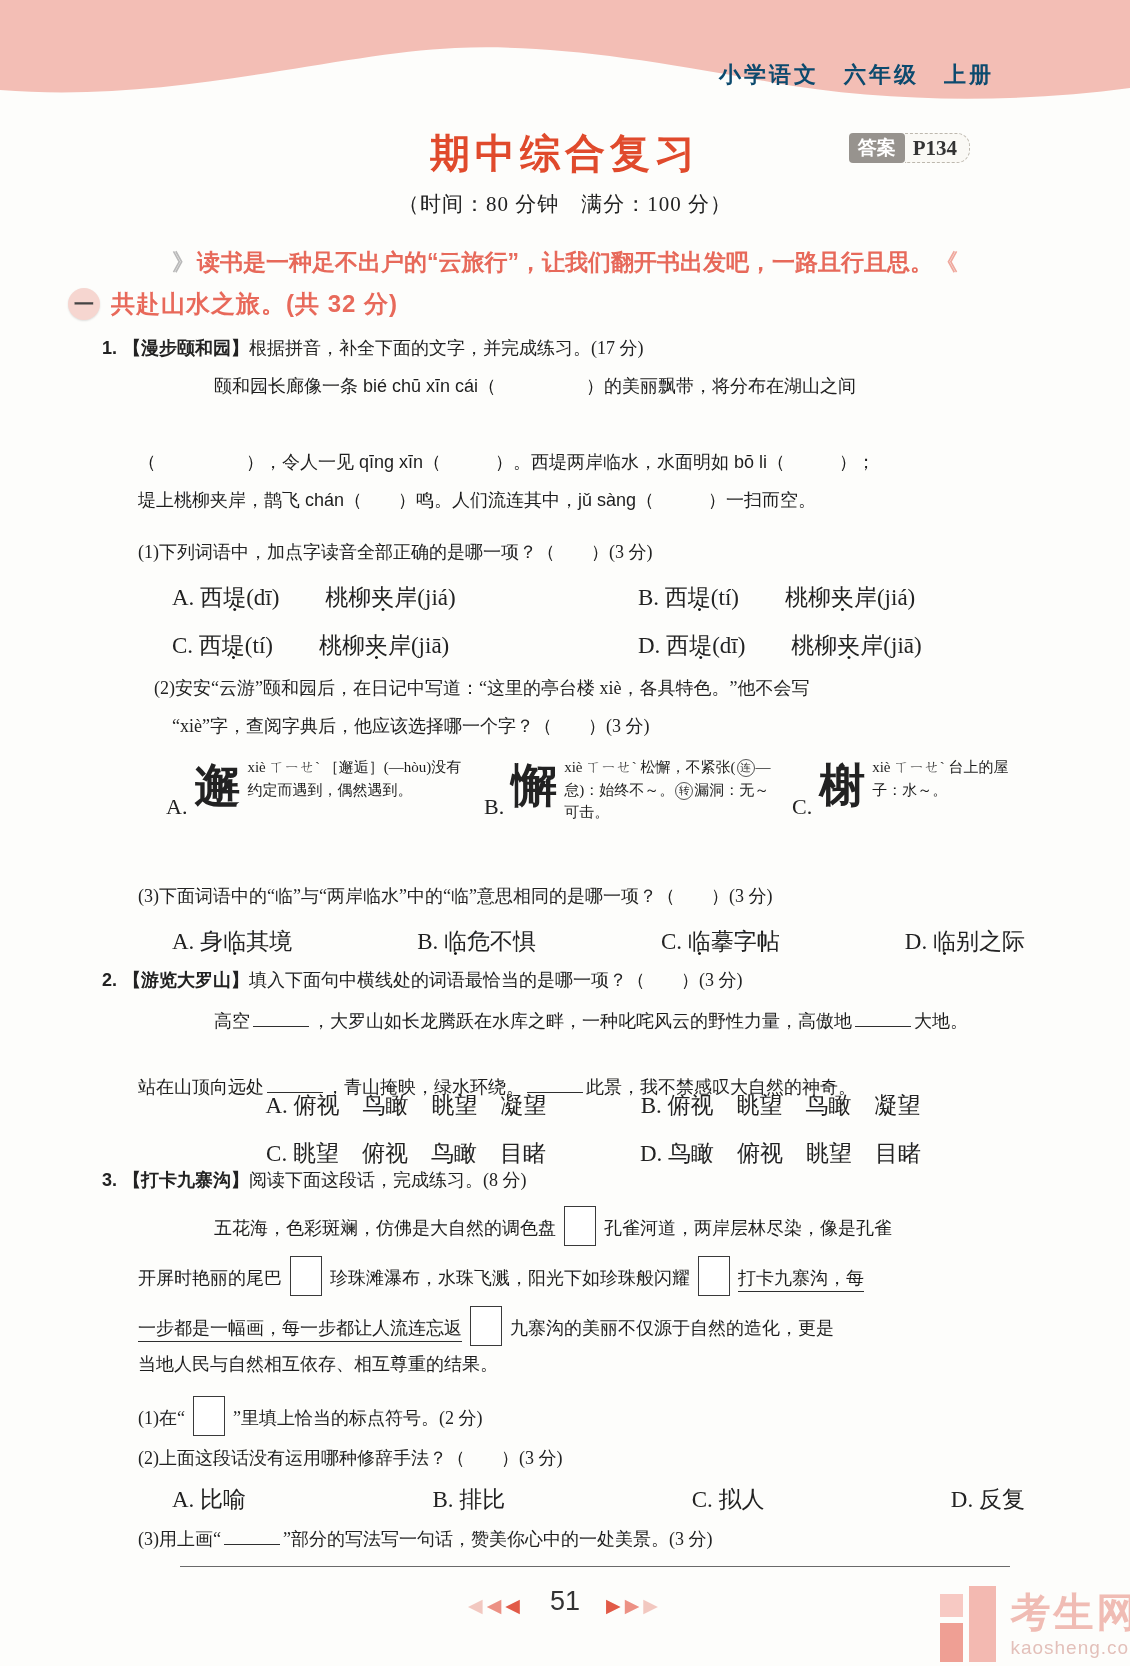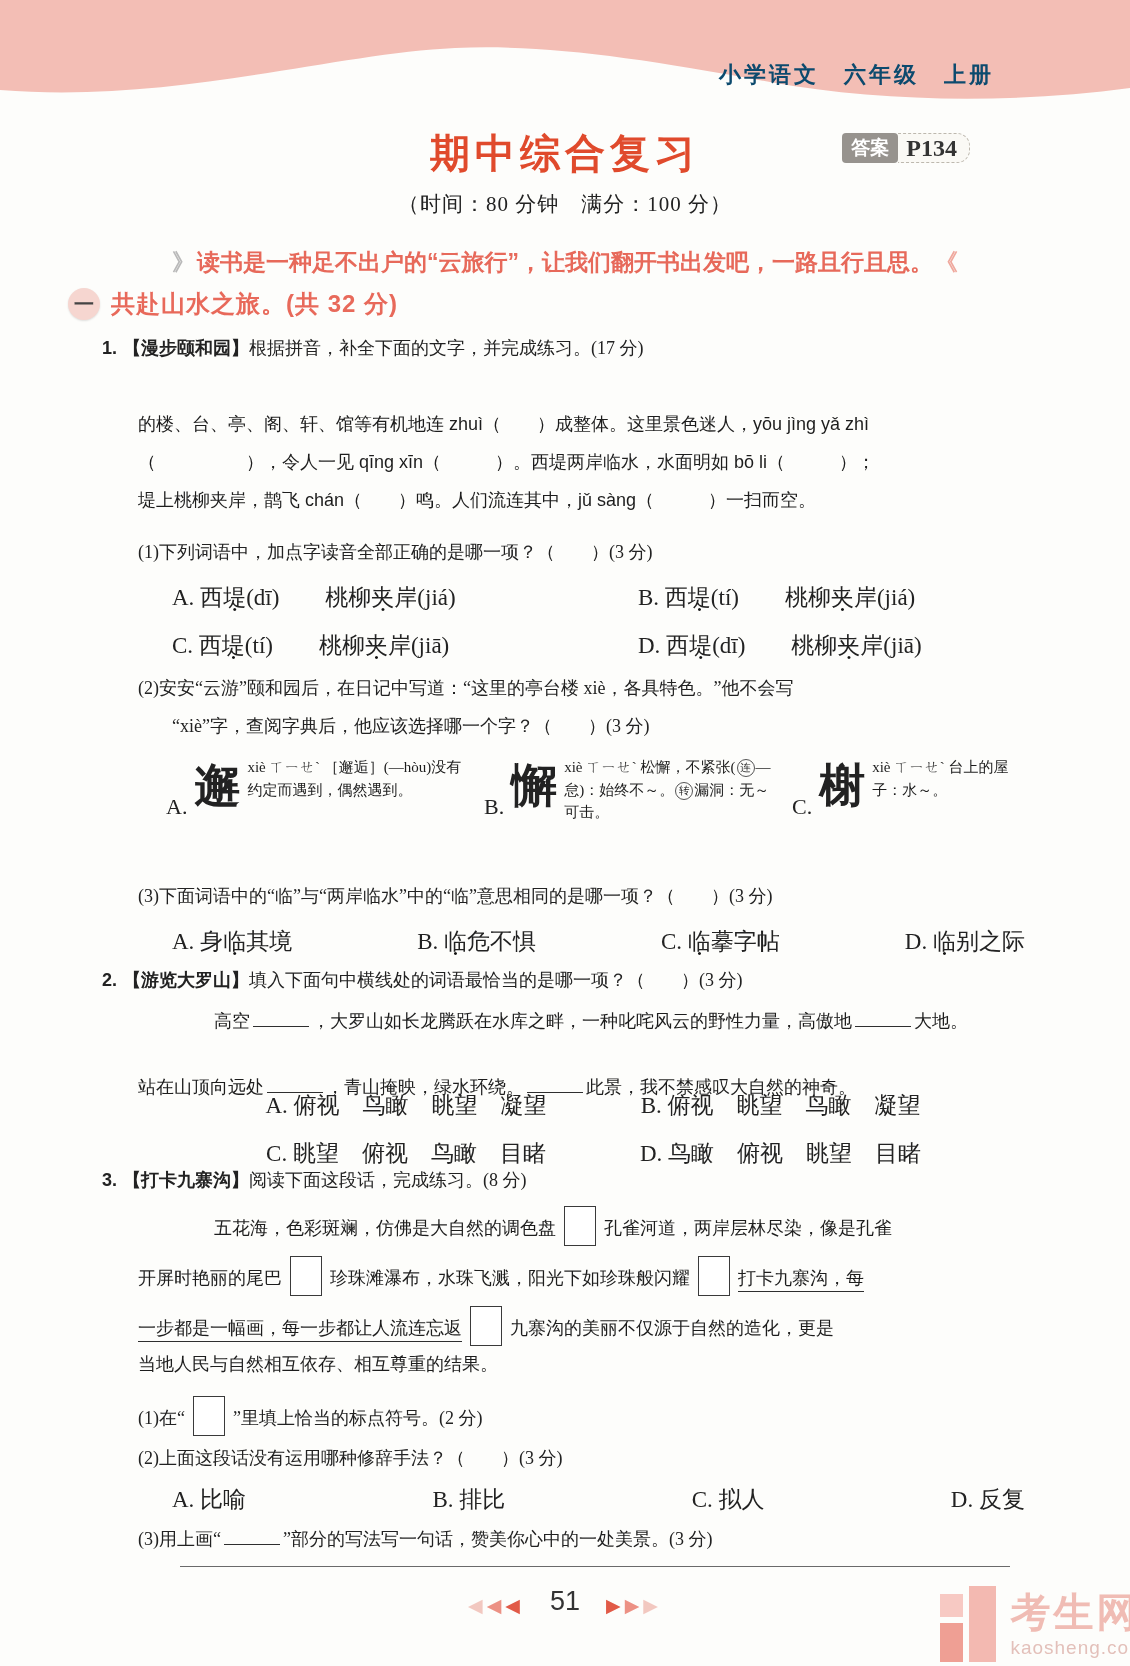--- a/index.html
+++ b/index.html
@@ -8,21 +8,21 @@
   .wave{position:absolute;top:0;left:0;width:1130px;height:112px;}
   .book-label{position:absolute;top:60px;right:136px;font-family:"Liberation Sans","DejaVu Sans",sans-serif;
         font-weight:bold;font-size:22px;color:#0c4a6e;letter-spacing:3px;}
   .title{position:absolute;top:126px;left:0;width:100%;text-align:center;
         font-family:"Liberation Sans","DejaVu Sans",sans-serif;font-weight:bold;font-size:40px;
         color:#e04a2c;letter-spacing:5px;}
   .badge{position:absolute;top:133px;right:160px;display:flex;height:30px;align-items:stretch;}
   .badge-l{background:#97938e;color:#fff;font-family:"Liberation Sans",sans-serif;font-weight:bold;
         font-size:19px;padding:10px 9px;display:flex;align-items:center;border-radius:4px;}
   .badge-r{background:#faf9f5;border:1px dashed #bdb8ae;border-left:none;border-radius:0 13px 13px 0;
-        font-size:24px;font-weight:bold;padding:0 12px 0 8px;display:flex;align-items:center;color:#333;}
+        font-size:21px;font-weight:bold;padding:0 12px 0 8px;display:flex;align-items:center;color:#333;}
   .subtitle{position:absolute;top:190px;left:0;width:100%;text-align:center;font-size:21px;letter-spacing:1px;}
   .motto{position:absolute;top:247px;left:0;width:100%;text-align:center;font-size:23px;font-weight:bold;
         color:#e7695a;font-family:"Liberation Sans","DejaVu Sans",sans-serif;}
   .motto .lead{color:#b9b9b9;margin-right:2px;}
   .motto .tail{color:#efa89d;margin-left:2px;}
   .sec{position:absolute;top:288px;left:68px;display:flex;align-items:center;gap:11px;}
   .sec-badge{width:32px;height:32px;border-radius:50%;background:#f6d6d0;color:#444;display:flex;
         align-items:center;justify-content:center;font-weight:bold;font-size:20px;
         font-family:"Liberation Sans",sans-serif;box-shadow:0 1px 2px rgba(0,0,0,.12);}
   .sec-title{color:#e8695a;font-weight:bold;font-size:24px;letter-spacing:1px;
@@ -94,34 +94,34 @@
 
   <div class="sec">
     <span class="sec-badge">一</span>
     <span class="sec-title">共赴山水之旅。(共 32 分)</span>
   </div>
 
   <div class="abs q-stem" style="top:336px;">
     <span class="qno">1.</span><span class="qtag">【漫步颐和园】</span><span>根据拼音，补全下面的文字，并完成练习。(17 分)</span>
   </div>
 
-  <div class="abs kai" style="top:412px;"><span class="rich">的楼、台、亭、阁、轩、馆等有机地连 zhuì（　　）成整体。这里景色迷人，yōu jìng yǎ zhì</span></div>
+  <div class="abs kai indent" style="top:374px;"><span class="rich">颐和园长廊像一条 bié chū xīn cái（　　　　　）的美丽飘带，将分布在湖山之间</span></div>
   <div class="abs kai" style="top:450px;"><span class="rich">（　　　　　），令人一见 qīng xīn（　　　）。西堤两岸临水，水面明如 bō li（　　　）；</span></div>
   <div class="abs kai" style="top:488px;"><span class="rich">堤上桃柳夹岸，鹊飞 chán（　　）鸣。人们流连其中，jǔ sàng（　　　）一扫而空。</span></div>
 
   <div class="abs" style="top:540px;"><span>(1)下列词语中，加点字读音全部正确的是哪一项？（　　）(3 分)</span></div>
 
   <div class="grid2" style="top:582px;">
     <span class="rich">A. 西<span class="dot">堤</span>(dī)　　桃柳<span class="dot">夹</span>岸(jiá)</span>
     <span class="rich">B. 西<span class="dot">堤</span>(tí)　　桃柳<span class="dot">夹</span>岸(jiá)</span>
     <span class="rich">C. 西<span class="dot">堤</span>(tí)　　桃柳<span class="dot">夹</span>岸(jiā)</span>
     <span class="rich">D. 西<span class="dot">堤</span>(dī)　　桃柳<span class="dot">夹</span>岸(jiā)</span>
   </div>
 
-  <div class="abs" style="top:676px;"><span>(2)安安“云游”颐和园后，在日记中写道：“这里的亭台楼 xiè，各具特色。”他不会写</span></div>
+  <div class="abs" style="top:676px;margin-left:16px;"><span>(2)安安“云游”颐和园后，在日记中写道：“这里的亭台楼 xiè，各具特色。”他不会写</span></div>
   <div class="abs" style="top:714px;left:172px;"><span>“xiè”字，查阅字典后，他应该选择哪一个字？（　　）(3 分)</span></div>
 
   <div class="dict">
     <div class="dopt" style="width:318px;">
       <span class="dlabel">A.</span>
       <span class="dchar">邂</span>
       <span class="ddef rich" style="width:228px;">xiè ㄒㄧㄝˋ ［邂逅］(—hòu)没有约定而遇到，偶然遇到。</span>
     </div>
     <div class="dopt" style="width:308px;">
       <span class="dlabel">B.</span>

